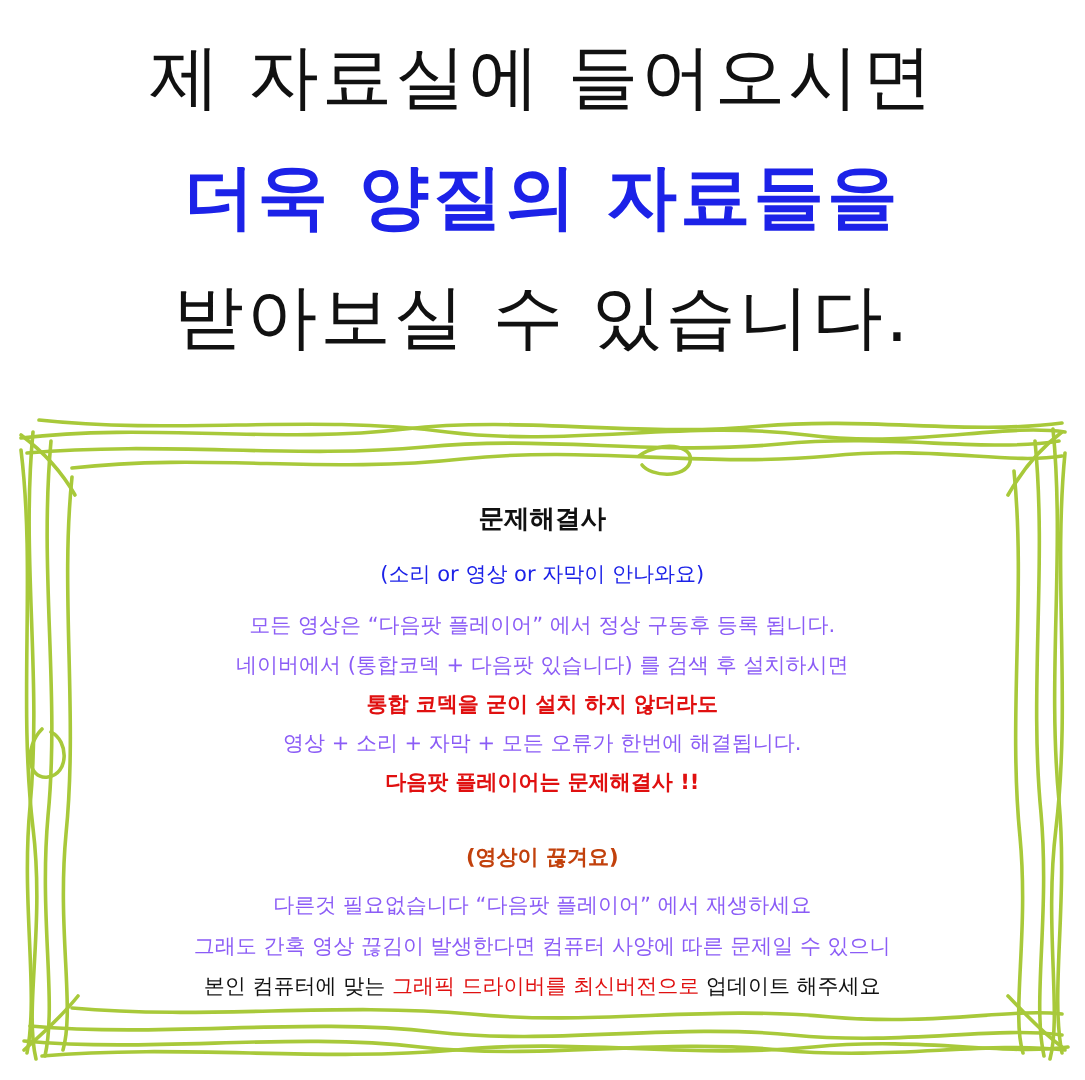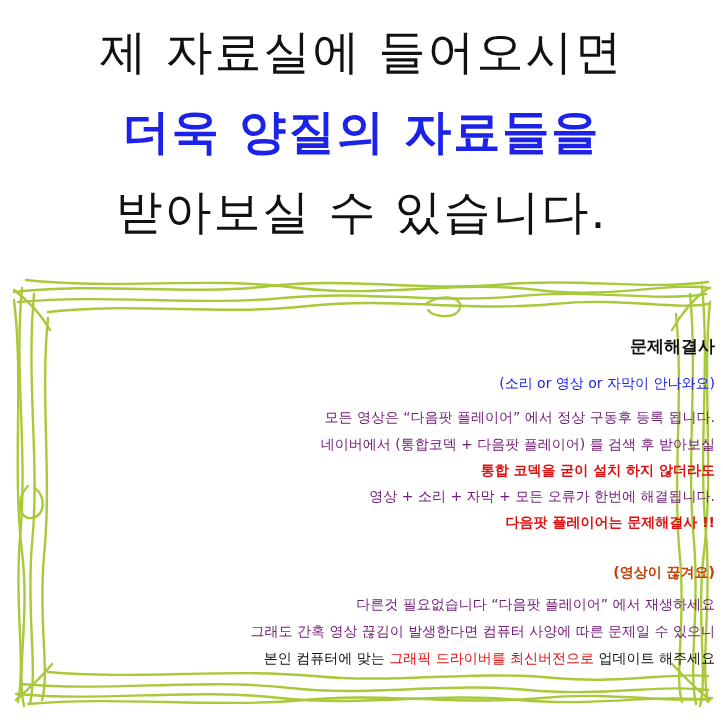--- a/index.html
+++ b/index.html
@@ -53,21 +53,21 @@
     display: block;
   }
 
   
   .content {
     position: absolute;
     left: 8px;
     top: 272px;
     width: 707px;
     height: 438px;
-    text-align: right;
+    text-align: center;
     font-family: "DejaVu Sans", sans-serif;
   }
   .content .pad {
     padding-top: 62px;
   }
   .c-title {
     font-size: 17px;
     font-weight: bold;
     color: #111111;
     line-height: 24px;
@@ -75,21 +75,21 @@
   }
   .c-sub {
     font-size: 14px;
     font-weight: normal;
     color: #1c22e8;
     line-height: 22px;
     margin-bottom: 10px;
   }
   .c-line {
     font-size: 14px;
-    color: #701a75;
+    color: #8b5cf6;
     line-height: 27px;
   }
   .c-line.red {
     color: #e01010;
     font-weight: bold;
     line-height: 25px;
   }
   .gap {
     height: 26px;
   }
@@ -156,21 +156,21 @@
       </g>
     </svg>
   </div>
 
   <div class="content">
     <div class="pad">
       <div class="c-title">문제해결사</div>
 
       <div class="c-sub">(소리 or 영상 or 자막이 안나와요)</div>
       <div class="c-line">모든 영상은 “다음팟 플레이어” 에서 정상 구동후 등록 됩니다.</div>
-      <div class="c-line">네이버에서 (통합코덱 + 다음팟 플레이어) 를 검색 후 받아보실</div>
+      <div class="c-line">네이버에서 (통합코덱 + 다음팟 있습니다) 를 검색 후 설치하시면</div>
       <div class="c-line red">통합 코덱을 굳이 설치 하지 않더라도</div>
       <div class="c-line">영상 + 소리 + 자막 + 모든 오류가 한번에 해결됩니다.</div>
       <div class="c-line red">다음팟 플레이어는 문제해결사 !!</div>
 
       <div class="gap"></div>
 
       <div class="c-sub2">(영상이 끊겨요)</div>
       <div class="c-line">다른것 필요없습니다  “다음팟 플레이어” 에서 재생하세요</div>
       <div class="c-line">그래도 간혹 영상 끊김이 발생한다면 컴퓨터 사양에 따른 문제일 수 있으니</div>
       <div class="mix"><span>본인 컴퓨터에 맞는 </span><span class="hi">그래픽 드라이버를 최신버전으로</span><span> 업데이트 해주세요</span></div>

